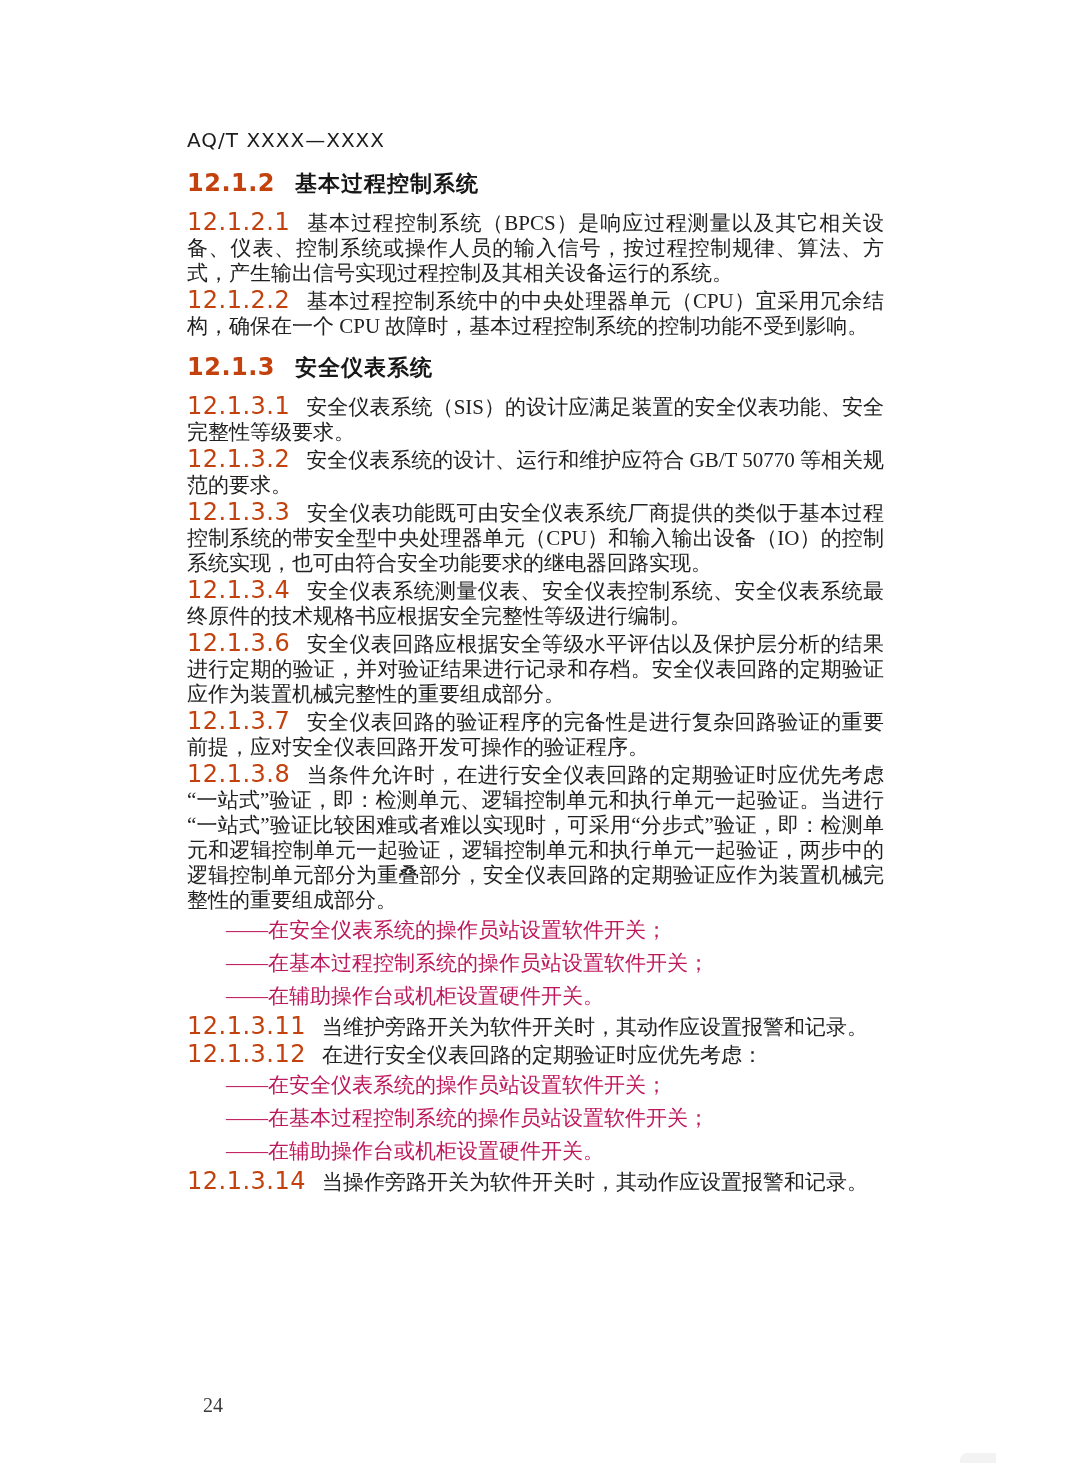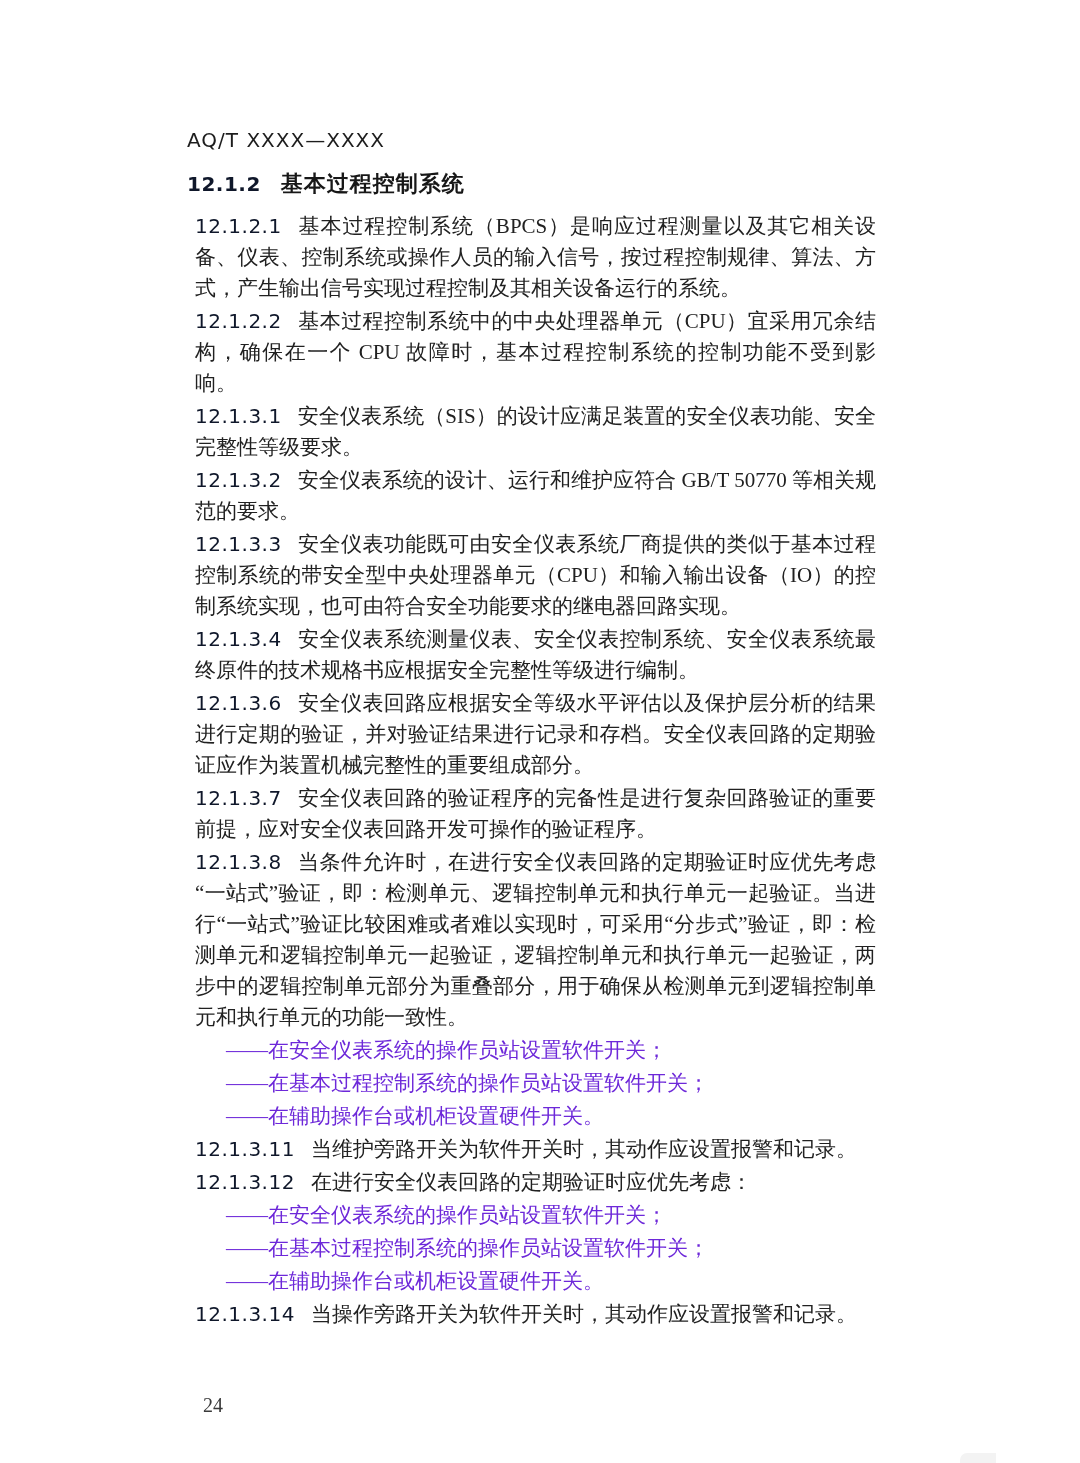--- a/index.html
+++ b/index.html
@@ -38,41 +38,41 @@
     font-weight: 600;
     margin-right: 20px;
   }
   h2.sec-heading .htitle {
     font-family: "DejaVu Sans", "Liberation Sans", sans-serif;
     font-weight: bold;
     letter-spacing: 1px;
   }
   .num {
     font-family: "DejaVu Sans", "Liberation Sans", sans-serif;
-    font-size: 20px;
-    color: #0f172a;
+    font-size: 24px;
+    color: #c2410c;
     letter-spacing: 0.5px;
   }
   p.para {
     font-size: 21px;
-    line-height: 31px;
-    margin: 2px 8px;
+    line-height: 25px;
+    margin: 2px 0;
     text-align: justify;
     color: #212121;
   }
   p.para .num {
     margin-right: 16px;
   }
   p.dash {
     font-size: 21px;
     line-height: 31px;
     margin: 2px 0;
     padding-left: 39px;
     text-align: justify;
-    color: #6d28d9;
+    color: #be185d;
     font-family: Liberation Serif, serif;
   }
   .page-number {
     position: absolute;
     left: 119px;
     top: 1394px;
     font-size: 20px;
     color: #3a3a3a;
     font-family: "Liberation Serif", "DejaVu Serif", serif;
   }
@@ -89,27 +89,28 @@
 </head>
 <body>
 
 <div class="page">
   <div class="doc-header">AQ/T XXXX—XXXX</div>
 
   <div id="content">
       <h2 class="sec-heading"><span class="num">12.1.2</span><span class="htitle">基本过程控制系统</span></h2>
       <p class="para"><span class="num">12.1.2.1</span><span>基本过程控制系统（BPCS）是响应过程测量以及其它相关设备、仪表、控制系统或操作人员的输入信号，按过程控制规律、算法、方式，产生输出信号实现过程控制及其相关设备运行的系统。</span></p>
       <p class="para"><span class="num">12.1.2.2</span><span>基本过程控制系统中的中央处理器单元（CPU）宜采用冗余结构，确保在一个 CPU 故障时，基本过程控制系统的控制功能不受到影响。</span></p>
+      <h2 class="sec-heading"><span class="num">12.1.3</span><span class="htitle">安全仪表系统</span></h2>
       <p class="para"><span class="num">12.1.3.1</span><span>安全仪表系统（SIS）的设计应满足装置的安全仪表功能、安全完整性等级要求。</span></p>
       <p class="para"><span class="num">12.1.3.2</span><span>安全仪表系统的设计、运行和维护应符合 GB/T 50770 等相关规范的要求。</span></p>
       <p class="para"><span class="num">12.1.3.3</span><span>安全仪表功能既可由安全仪表系统厂商提供的类似于基本过程控制系统的带安全型中央处理器单元（CPU）和输入输出设备（IO）的控制系统实现，也可由符合安全功能要求的继电器回路实现。</span></p>
       <p class="para"><span class="num">12.1.3.4</span><span>安全仪表系统测量仪表、安全仪表控制系统、安全仪表系统最终原件的技术规格书应根据安全完整性等级进行编制。</span></p>
       <p class="para"><span class="num">12.1.3.6</span><span>安全仪表回路应根据安全等级水平评估以及保护层分析的结果进行定期的验证，并对验证结果进行记录和存档。安全仪表回路的定期验证应作为装置机械完整性的重要组成部分。</span></p>
       <p class="para"><span class="num">12.1.3.7</span><span>安全仪表回路的验证程序的完备性是进行复杂回路验证的重要前提，应对安全仪表回路开发可操作的验证程序。</span></p>
-      <p class="para"><span class="num">12.1.3.8</span><span>当条件允许时，在进行安全仪表回路的定期验证时应优先考虑“一站式”验证，即：检测单元、逻辑控制单元和执行单元一起验证。当进行“一站式”验证比较困难或者难以实现时，可采用“分步式”验证，即：检测单元和逻辑控制单元一起验证，逻辑控制单元和执行单元一起验证，两步中的逻辑控制单元部分为重叠部分，用于确保从检测单元到逻辑控制单元和执行单元的功能一致性。</span></p>
+      <p class="para"><span class="num">12.1.3.8</span><span>当条件允许时，在进行安全仪表回路的定期验证时应优先考虑“一站式”验证，即：检测单元、逻辑控制单元和执行单元一起验证。当进行“一站式”验证比较困难或者难以实现时，可采用“分步式”验证，即：检测单元和逻辑控制单元一起验证，逻辑控制单元和执行单元一起验证，两步中的逻辑控制单元部分为重叠部分，安全仪表回路的定期验证应作为装置机械完整性的重要组成部分。</span></p>
       <p class="dash"><span>——在安全仪表系统的操作员站设置软件开关；</span></p>
       <p class="dash"><span>——在基本过程控制系统的操作员站设置软件开关；</span></p>
       <p class="dash"><span>——在辅助操作台或机柜设置硬件开关。</span></p>
       <p class="para"><span class="num">12.1.3.11</span><span>当维护旁路开关为软件开关时，其动作应设置报警和记录。</span></p>
       <p class="para"><span class="num">12.1.3.12</span><span>在进行安全仪表回路的定期验证时应优先考虑：</span></p>
       <p class="dash"><span>——在安全仪表系统的操作员站设置软件开关；</span></p>
       <p class="dash"><span>——在基本过程控制系统的操作员站设置软件开关；</span></p>
       <p class="dash"><span>——在辅助操作台或机柜设置硬件开关。</span></p>
       <p class="para"><span class="num">12.1.3.14</span><span>当操作旁路开关为软件开关时，其动作应设置报警和记录。</span></p>
     </div>

